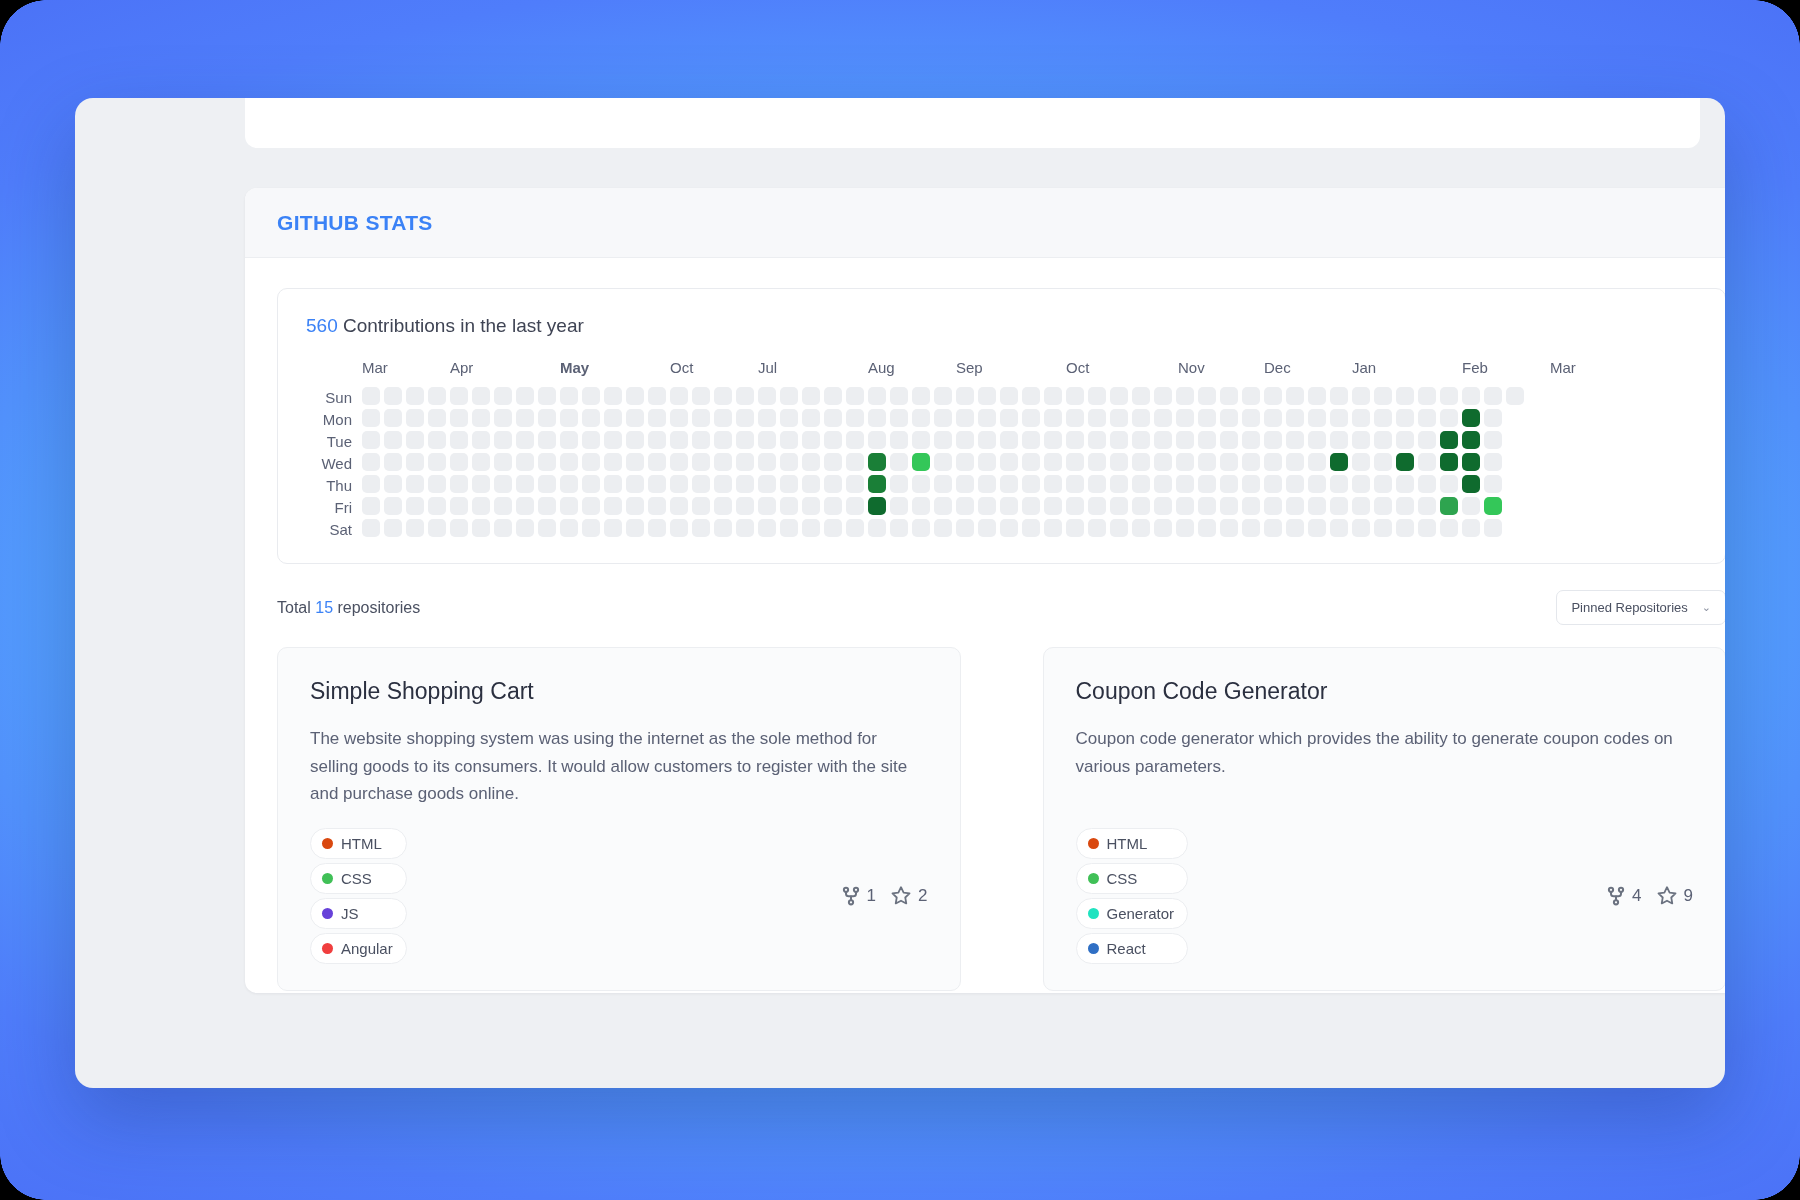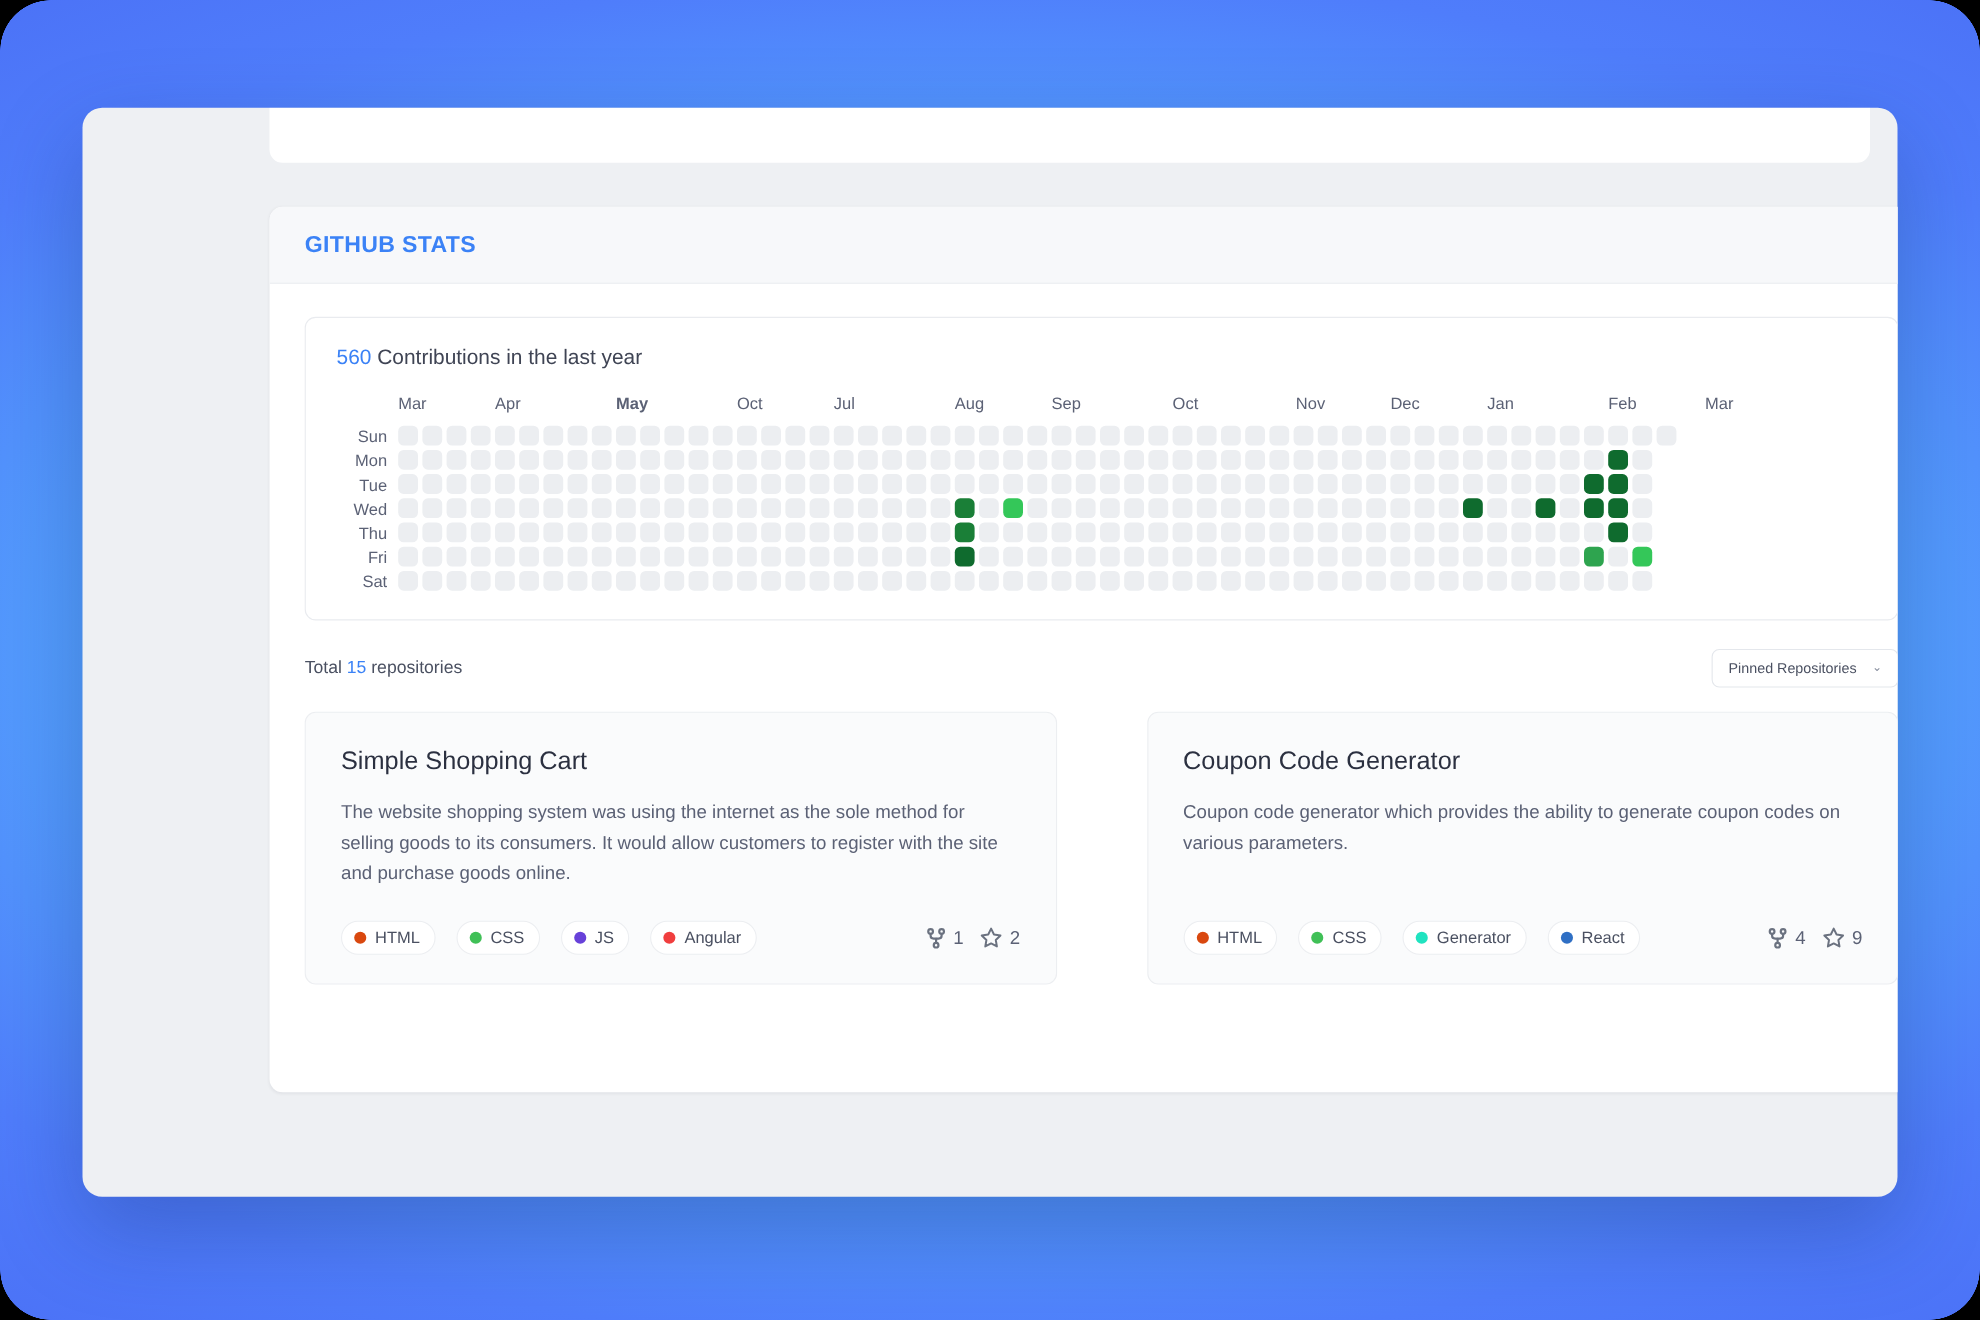--- a/index.html
+++ b/index.html
@@ -170,21 +170,21 @@
     line-height: 1.62;
     color: #5b6175;
     margin-bottom: 20px;
   }
   .repo-footer {
     margin-top: auto;
     display: flex;
     align-items: center;
     justify-content: space-between;
   }
-  .tag-list { display: flex; gap: 19px; flex-wrap: wrap; }
+  .tag-list { display: flex; gap: 4px; flex-wrap: wrap; flex-direction: column; }
   .tag {
     display: flex; align-items: center; gap: 8px;
     background: #ffffff;
     border: 1px solid #eceef1;
     border-radius: 20px;
     padding: 6px 13px 6px 11px;
     font-size: 15px;
     color: #4a5061;
   }
   .tag-dot { width: 11px; height: 11px; border-radius: 50%; flex: 0 0 auto; }

